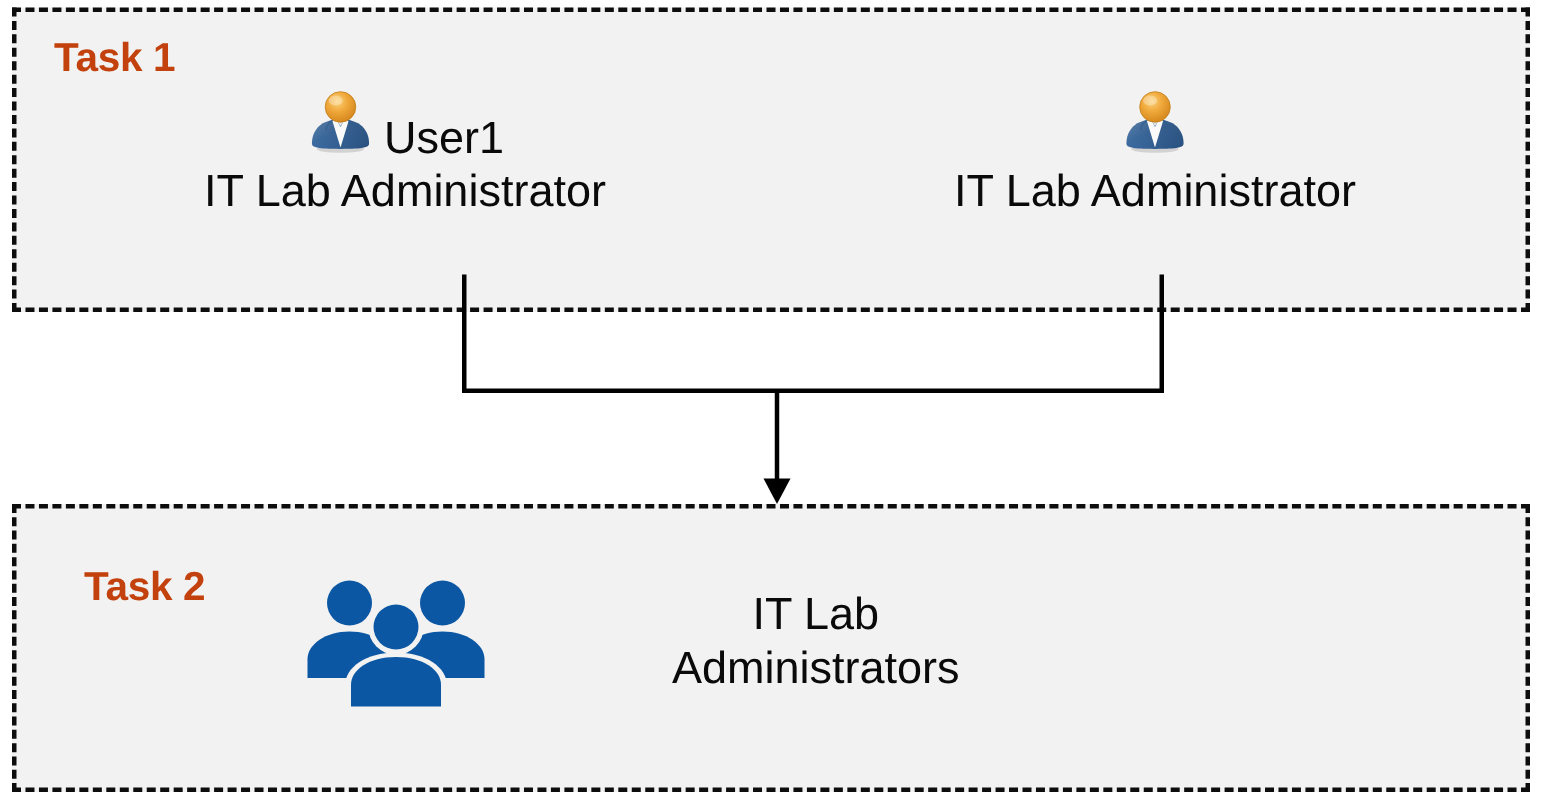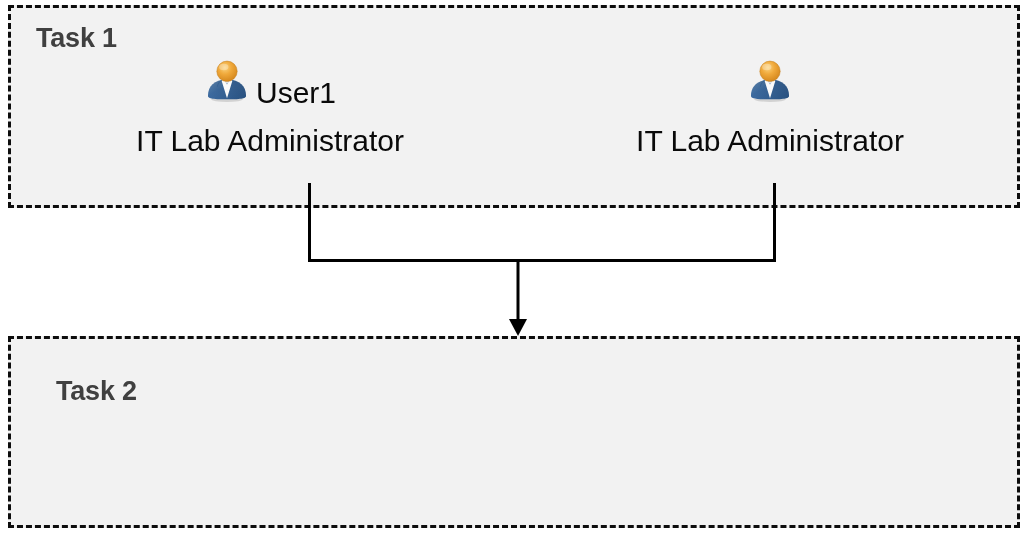--- a/index.html
+++ b/index.html
@@ -29,21 +29,21 @@
   }
   #task1-box { left: 8px;  top: 5px;   width: 1012px; height: 203px; }
   #task2-box { left: 8px;  top: 336px; width: 1012px; height: 192px; }
 
   .task-label {
     position: absolute;
     font-weight: bold;
     font-size: 27px;
     line-height: 1;
     letter-spacing: -0.2px;
-    color: #404040;
+    color: #c2410c;
     white-space: nowrap;
   }
   #task1-label { left: 36px; top: 25px; }
   #task2-label { left: 36px; top: 378px; margin-left: 20px; }
 
   
   .person-block {
     position: absolute;
     text-align: center;
     white-space: nowrap;
@@ -61,21 +61,21 @@
   .person-name {
     font-size: 30px;
     color: #0A0A0A;
     line-height: 1;
     margin-top: 24px;
   }
   .person-role {
     font-size: 30px;
     color: #0A0A0A;
     line-height: 1.08;
-    margin-top: 18px;
+    margin-top: 5px;
   }
 
   .user-icon { display: block; width: 46px; height: 46px; flex: 0 0 46px; }
 
   
   #group-block {
     position: absolute;
     left: 200px;
     top: 380px;
     width: 620px;
@@ -182,14 +182,37 @@
 
     <path d="M518 260.5 L518 324" stroke="#000000" stroke-width="3" fill="none"></path>
 
     <path d="M518 336 L509 319 L527 319 Z" fill="#000000"></path>
   </svg>
 
   <div id="task2-box" class="task-box"></div>
 
   <div id="task2-label" class="task-label">Task 2</div>
 
+  <div id="group-block">
+    <span class="icon-wrap">
+      <svg class="group-icon" viewBox="0 0 128 96" xmlns="http://www.w3.org/2000/svg">
+        <g fill="#0B57A4">
+
+          <circle cx="33" cy="22" r="15"></circle>
+          <path d="M33 41 C17 41 5 49.5 5 59.5 L5 72 L61 72 L61 59.5 C61 49.5 49 41 33 41 Z"></path>
+
+          <circle cx="95" cy="22" r="15"></circle>
+          <path d="M95 41 C79 41 67 49.5 67 59.5 L67 72 L123 72 L123 59.5 C123 49.5 111 41 95 41 Z"></path>
+
+          <g>
+            <circle cx="64" cy="38" r="18.5" fill="#F2F2F2"></circle>
+            <circle cx="64" cy="38" r="15"></circle>
+            <path d="M64 55 C44 55 30 65 30 77 L30 94 L98 94 L98 77 C98 65 84 55 64 55 Z" fill="#F2F2F2"></path>
+            <path d="M64 58 C46 58 34 66.5 34 76.5 L34 91 L94 91 L94 76.5 C94 66.5 82 58 64 58 Z"></path>
+          </g>
+        </g>
+      </svg>
+    </span>
+    <span id="group-name">IT Lab
+Administrators</span>
+  </div>
 
 </div>
 
 </body></html>

